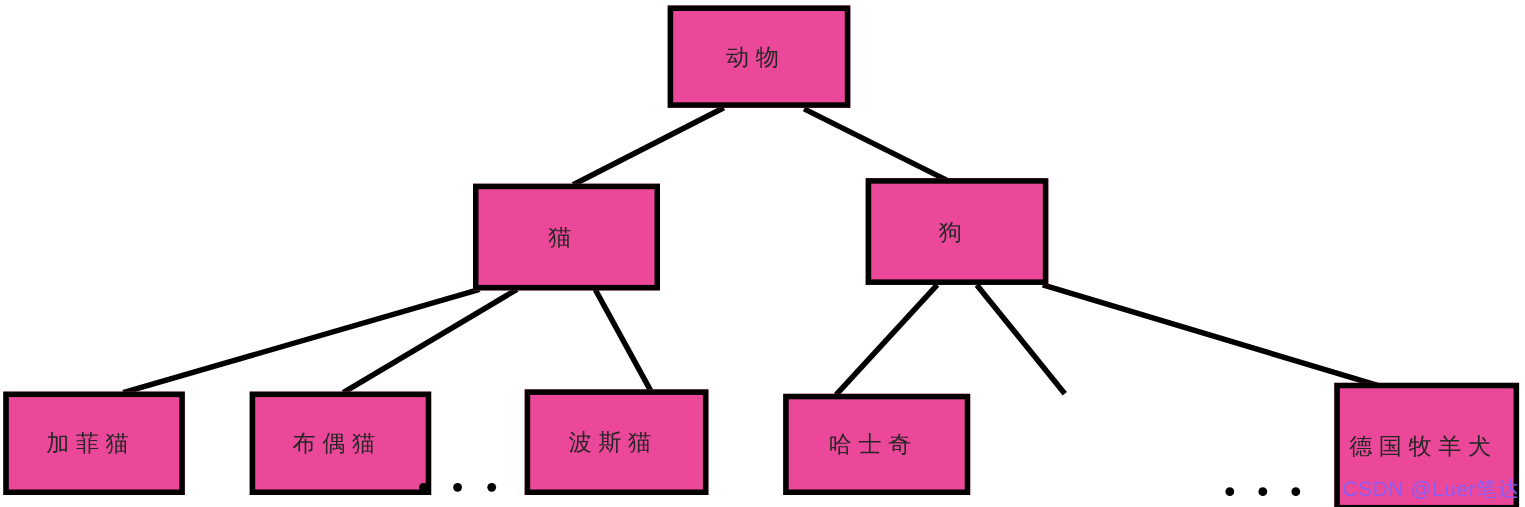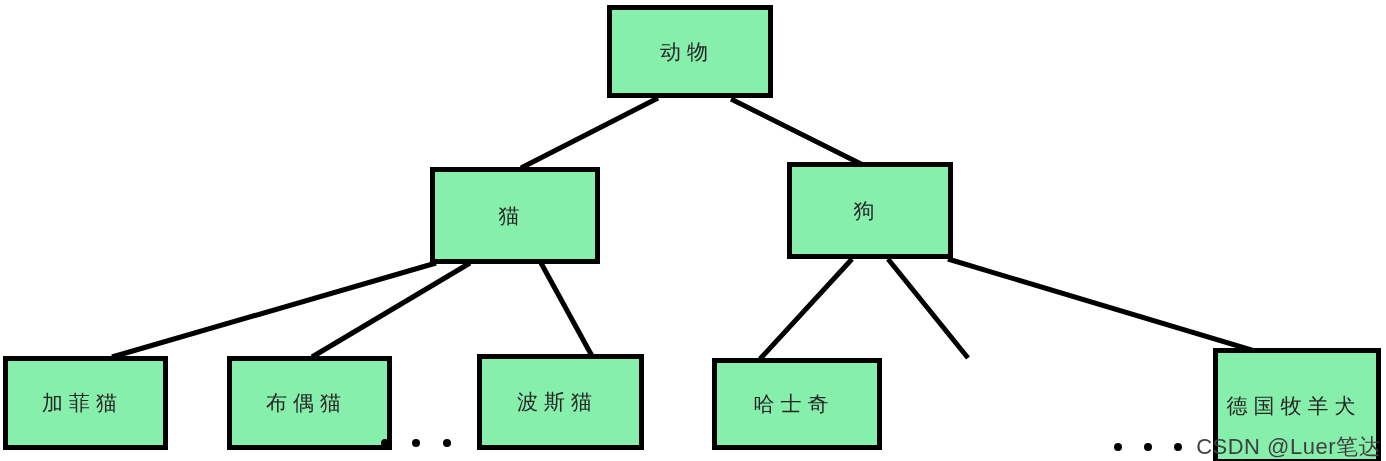--- a/index.html
+++ b/index.html
@@ -19,21 +19,21 @@
   }
   .edges-svg line {
     stroke: #000000;
     stroke-width: 5;
     stroke-linecap: butt;
   }
   .node {
     position: absolute;
     box-sizing: border-box;
     border: 5px solid #000000;
-    background: #86efac;
+    background: #ec4899;
     display: flex;
     align-items: center;
     justify-content: center;
     font-size: 21px;
     letter-spacing: 6px;
     padding-right: 6px;
     color: #262626;
     white-space: nowrap;
   }
   
@@ -58,23 +58,23 @@
     background: #000000;
   }
   .dots-cats { left: 381px;  top: 439px; gap: 23px; }
   .dots-dogs { left: 1114px; top: 443px; gap: 22px; }
 
   .watermark {
     position: absolute;
     right: 5px;
     top: 432px;
     font-family: "Liberation Sans", "DejaVu Sans", sans-serif;
-    font-size: 22px;
+    font-size: 19px;
     letter-spacing: 0.5px;
-    color: #404040;
+    color: #8b5cf6;
     white-space: nowrap;
   }
 </style>
 </head>
 <body>
 
 <div class="stage">
 
   <svg class="edges-svg" viewBox="0 0 1386 461" xmlns="http://www.w3.org/2000/svg">
     <line x1="658" y1="98" x2="521" y2="168"></line>

